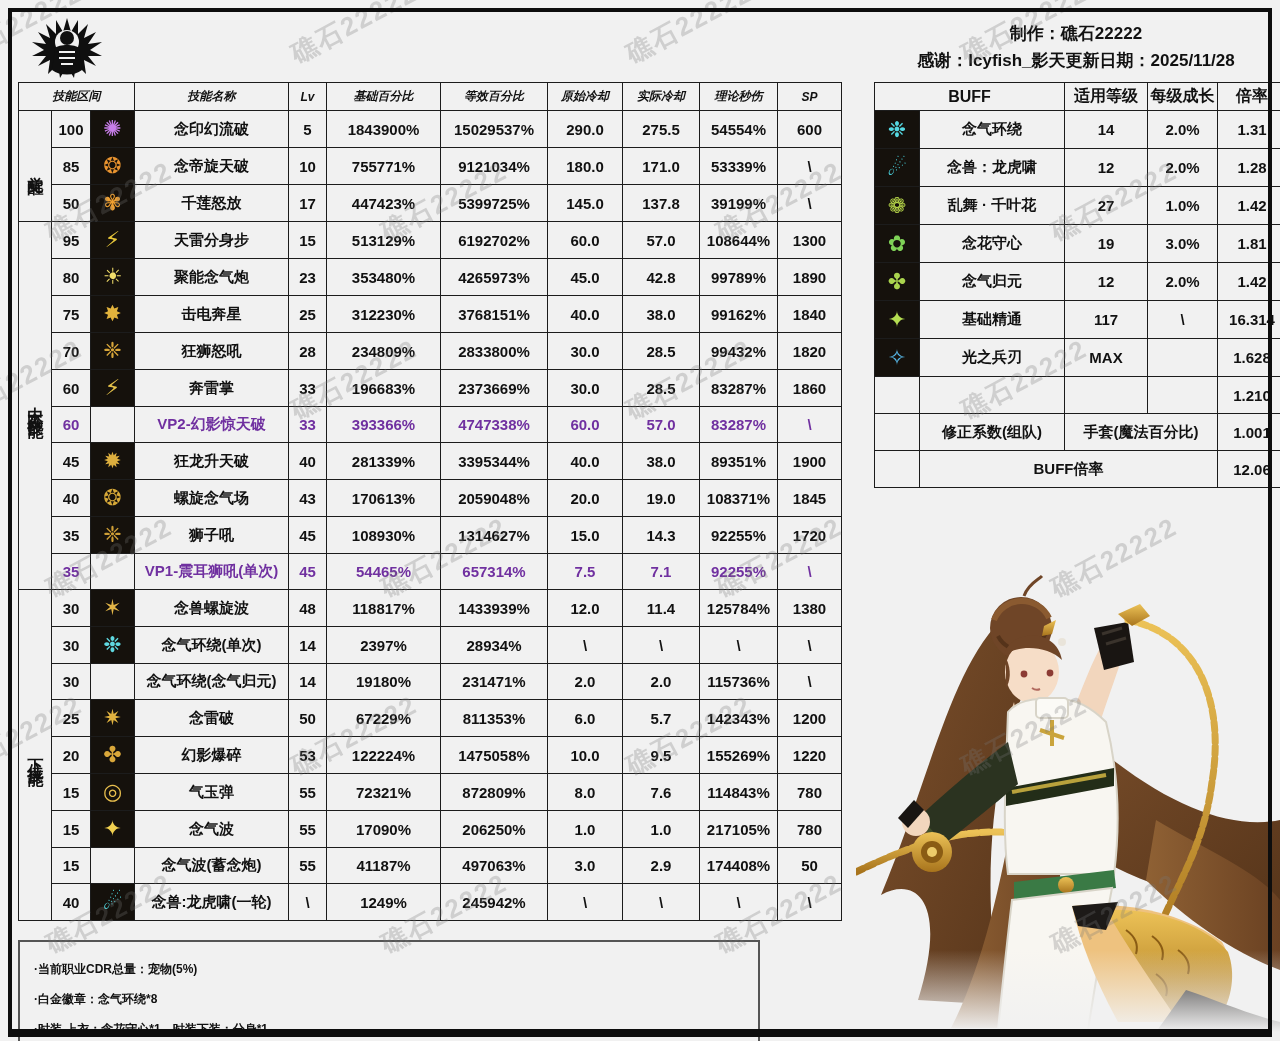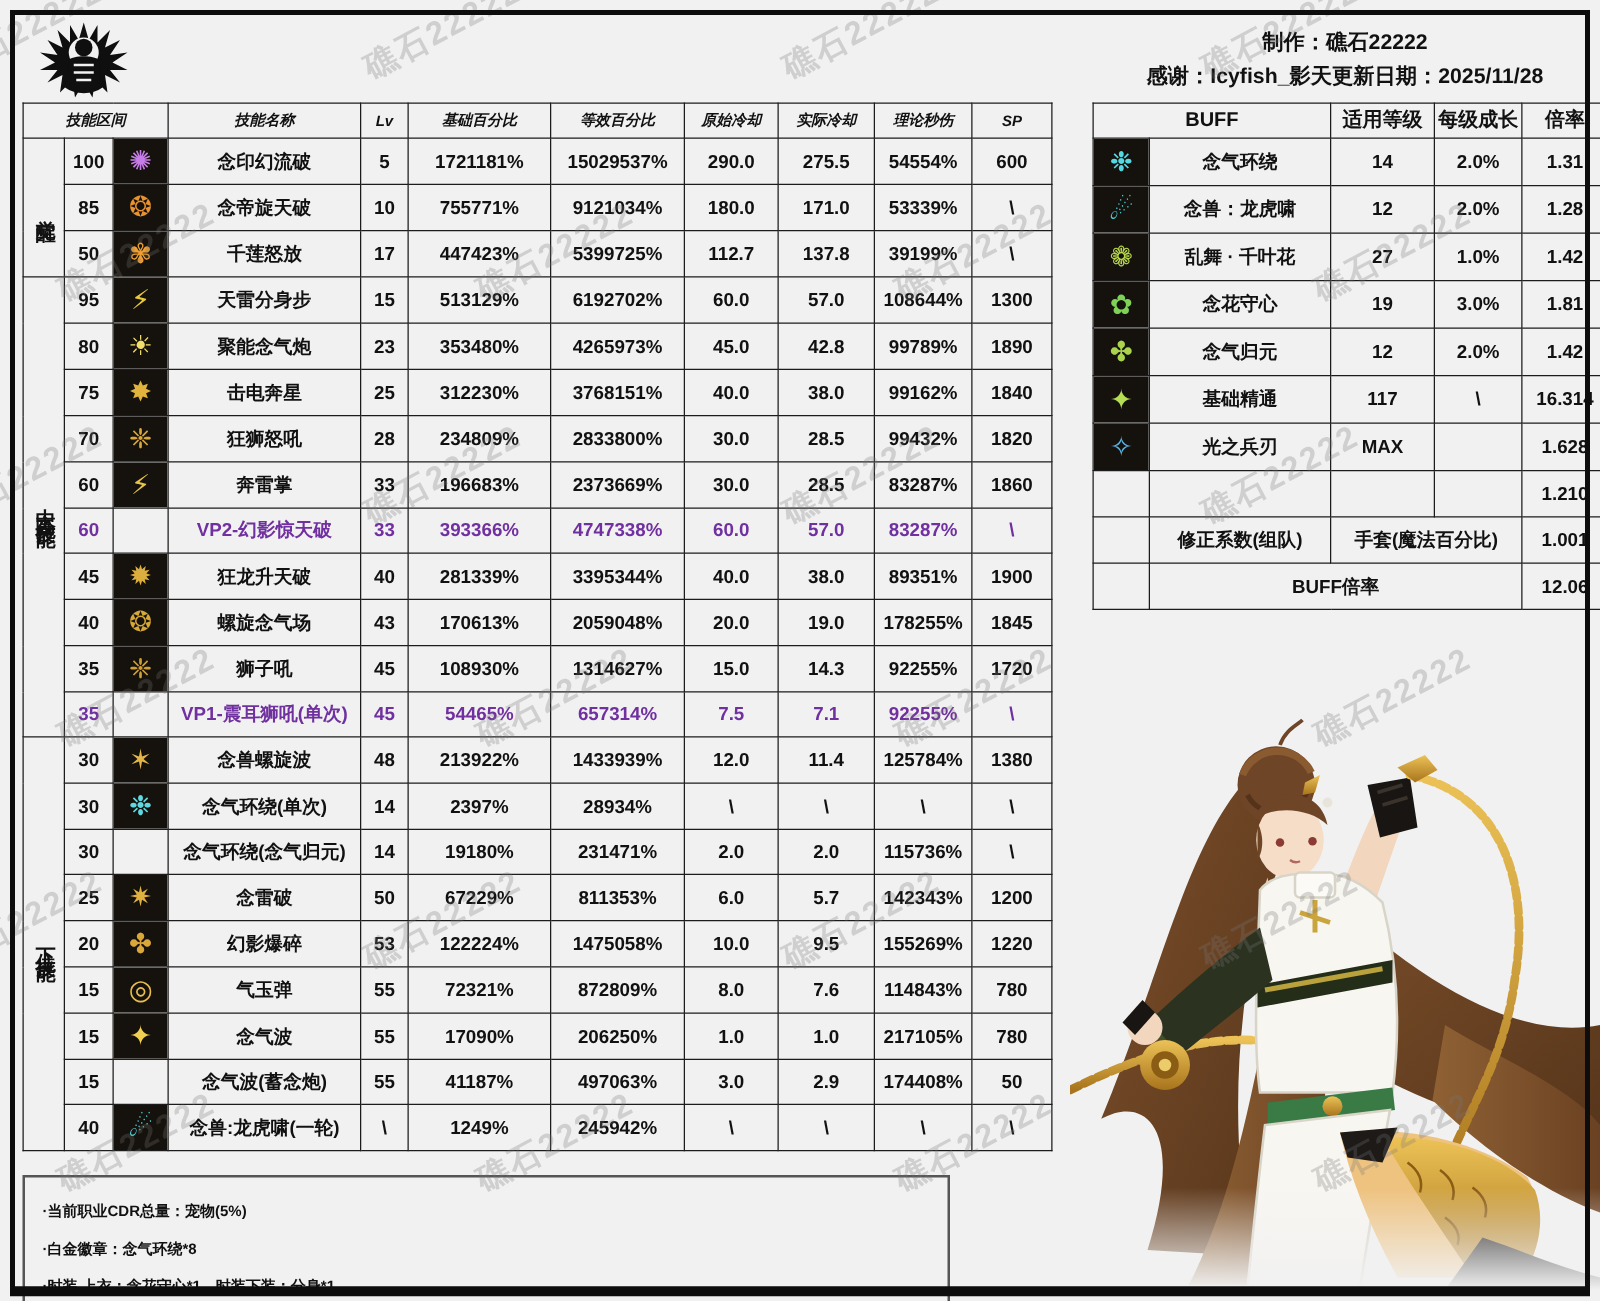--- a/index.html
+++ b/index.html
@@ -222,21 +222,21 @@
     </thead>
     <tbody>
         <tr>
           <td rowspan="3"><span class="vtext">觉醒</span></td>
           <td>100</td>
           <td class="icon-cell">
             <div class="icon-tile" style="color: rgb(199, 125, 232);">✺</div>
           </td>
           <td>念印幻流破</td>
           <td>5</td>
-          <td>1721181%</td>
+          <td>1843900%</td>
           <td>15029537%</td>
           <td>290.0</td>
           <td>275.5</td>
           <td>54554%</td>
           <td>600</td>
         </tr>
         <tr>
           <td>85</td>
           <td class="icon-cell">
             <div class="icon-tile" style="color: rgb(232, 147, 47);">❂</div>
@@ -252,21 +252,21 @@
         </tr>
         <tr>
           <td>50</td>
           <td class="icon-cell">
             <div class="icon-tile" style="color: rgb(240, 160, 48);">✾</div>
           </td>
           <td>千莲怒放</td>
           <td>17</td>
           <td>447423%</td>
           <td>5399725%</td>
-          <td>112.7</td>
+          <td>145.0</td>
           <td>137.8</td>
           <td>39199%</td>
           <td>\</td>
         </tr>
         <tr>
           <td rowspan="10"><span class="vtext">中高阶技能</span></td>
           <td>95</td>
           <td class="icon-cell">
             <div class="icon-tile" style="color: rgb(233, 200, 58);">⚡</div>
           </td>
@@ -365,21 +365,21 @@
           <td>40</td>
           <td class="icon-cell">
             <div class="icon-tile" style="color: rgb(214, 168, 56);">❂</div>
           </td>
           <td>螺旋念气场</td>
           <td>43</td>
           <td>170613%</td>
           <td>2059048%</td>
           <td>20.0</td>
           <td>19.0</td>
-          <td>178255%</td>
+          <td>108371%</td>
           <td>1845</td>
         </tr>
         <tr>
           <td>35</td>
           <td class="icon-cell">
             <div class="icon-tile" style="color: rgb(207, 159, 54);">❈</div>
           </td>
           <td>狮子吼</td>
           <td>45</td>
           <td>108930%</td>
@@ -402,21 +402,21 @@
           <td>\</td>
         </tr>
         <tr>
           <td rowspan="9"><span class="vtext">下位技能</span></td>
           <td>30</td>
           <td class="icon-cell">
             <div class="icon-tile" style="color: rgb(227, 182, 71);">✶</div>
           </td>
           <td>念兽螺旋波</td>
           <td>48</td>
-          <td>213922%</td>
+          <td>118817%</td>
           <td>1433939%</td>
           <td>12.0</td>
           <td>11.4</td>
           <td>125784%</td>
           <td>1380</td>
         </tr>
         <tr>
           <td>30</td>
           <td class="icon-cell">
             <div class="icon-tile" style="color: rgb(95, 216, 224);">❉</div>

